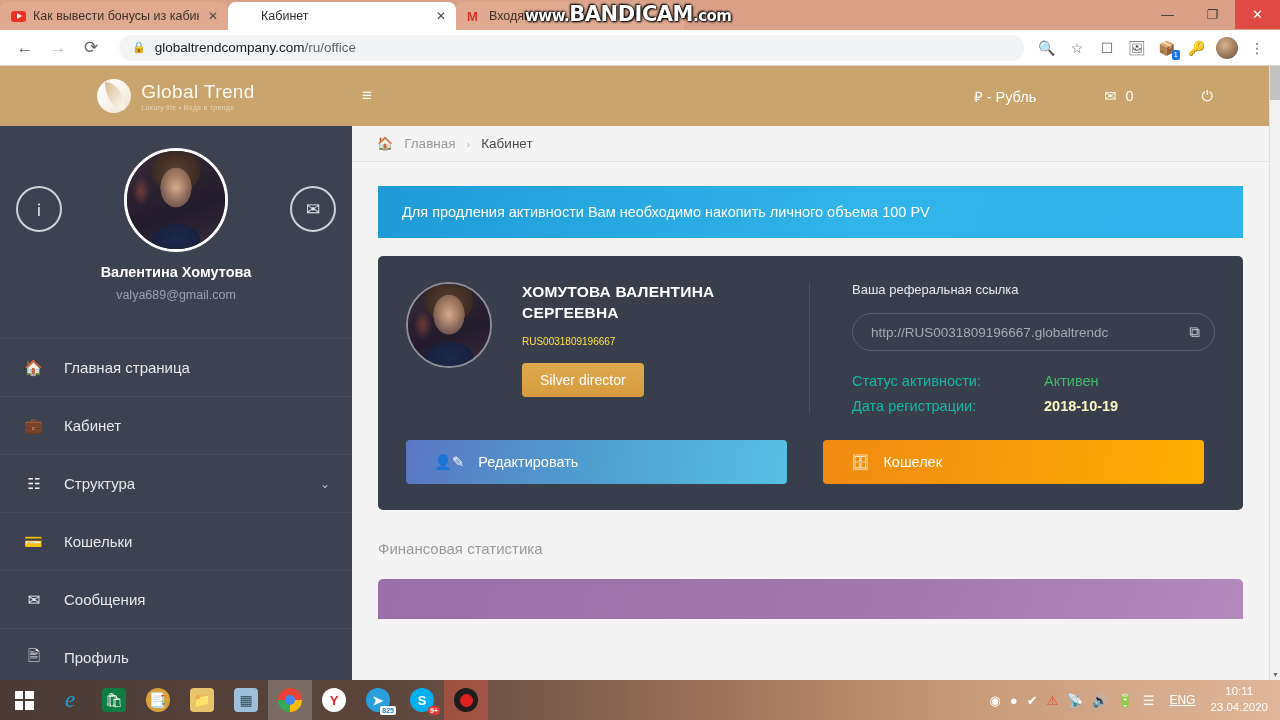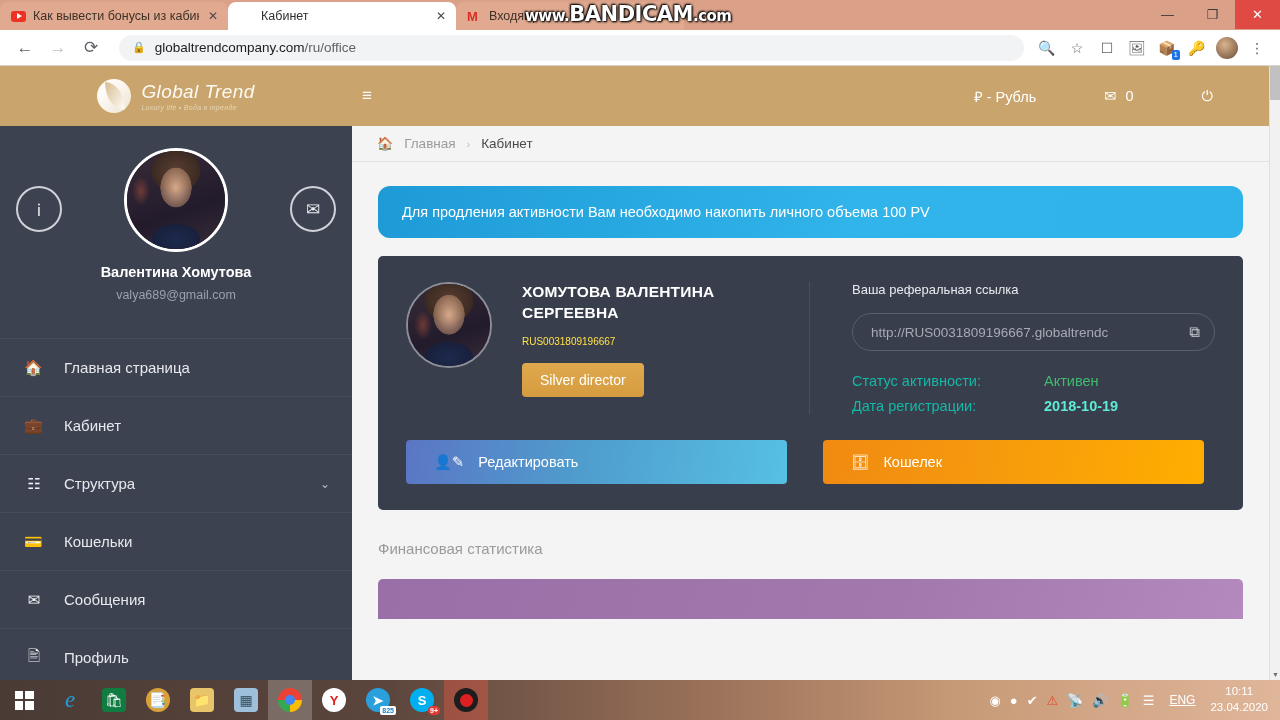--- a/index.html
+++ b/index.html
@@ -90,21 +90,20 @@
     position: absolute; top: 66px; left: 0; width: 1280px; height: 614px;
     background: #f4f4f4; overflow: hidden;
   }
   .site-header {
     position: absolute; top: 0; left: 0; width: 1269px; height: 60px;
     background: #c9a46c; display: flex; align-items: center;
   }
   .logo-wrap {
     width: 352px; display: flex; align-items: center; justify-content: center;
     gap: 10px;
-    font-style: italic;
   }
   .logo-mark {
     width: 34px; height: 34px; border-radius: 50%;
     background: linear-gradient(135deg, #fdfbf7 30%, #eee3cf 100%);
     position: relative; overflow: hidden;
   }
   .logo-mark:before {
     content: ""; position: absolute; left: 8px; top: 3px; width: 20px; height: 28px;
     border-radius: 0 100% 0 100%;
     background: linear-gradient(120deg, #d7bd92, #fffdf8);
@@ -187,21 +186,21 @@
   .breadcrumb {
     height: 36px; display: flex; align-items: center; gap: 11px;
     padding-left: 25px; border-bottom: 1px solid #e2e2e2; background: #f4f4f4;
   }
   .bc-home { color: #9b9b9b; font-size: 13px; }
   .bc-link { color: #9b9b9b; font-size: 13.5px; }
   .bc-sep { color: #bbbbbb; font-size: 11px; }
   .bc-cur { color: #4a4a4a; font-size: 13.5px; }
 
   .alert-bar {
-    margin: 24px 26px 0 26px; height: 52px; border-radius: 12px;
+    margin: 24px 26px 0 26px; height: 52px; border-radius: 0;
     background: linear-gradient(100deg, #1e9bd7 0%, #31b4ea 55%, #2fb3ea 100%);
     display: flex; align-items: center; padding-left: 24px;
     color: #ffffff; font-size: 14.5px;
   }
 
   .card {
     margin: 18px 26px 0 26px; background: #393e4c; border-radius: 5px;
     padding: 26px 28px 26px 28px; display: flex; flex-direction: column;
   }
   .card-top { display: flex; }
@@ -231,21 +230,21 @@
     padding: 0 14px 0 18px; gap: 10px; width: 363px;
   }
   .ref-input .rtxt {
     color: #a5aab5; font-size: 13.5px; flex: 1; white-space: nowrap;
     overflow: hidden;
   }
   .copy-ic { color: #c9ccd3; font-size: 15px; }
   .kv { margin-top: 22px; display: flex; font-size: 14.5px; }
   .kv .k { color: #14b8a6; width: 192px; }
   .kv .v.green { color: #3fba6f; }
-  .kv .v.white { color: #5eead4; font-weight: bold; }
+  .kv .v.white { color: #fef9c3; font-weight: bold; }
   .kv.second { margin-top: 9px; }
   .card-btns { display: flex; gap: 36px; margin-top: 26px; }
   .btn {
     height: 44px; border-radius: 4px; display: flex; align-items: center;
     gap: 14px; padding-left: 28px; color: #ffffff; font-size: 14.5px;
   }
   .btn.edit {
     width: 381px;
     background: linear-gradient(100deg, #5b76c4 0%, #4f9ccd 45%, #56c0e3 100%);
   }

